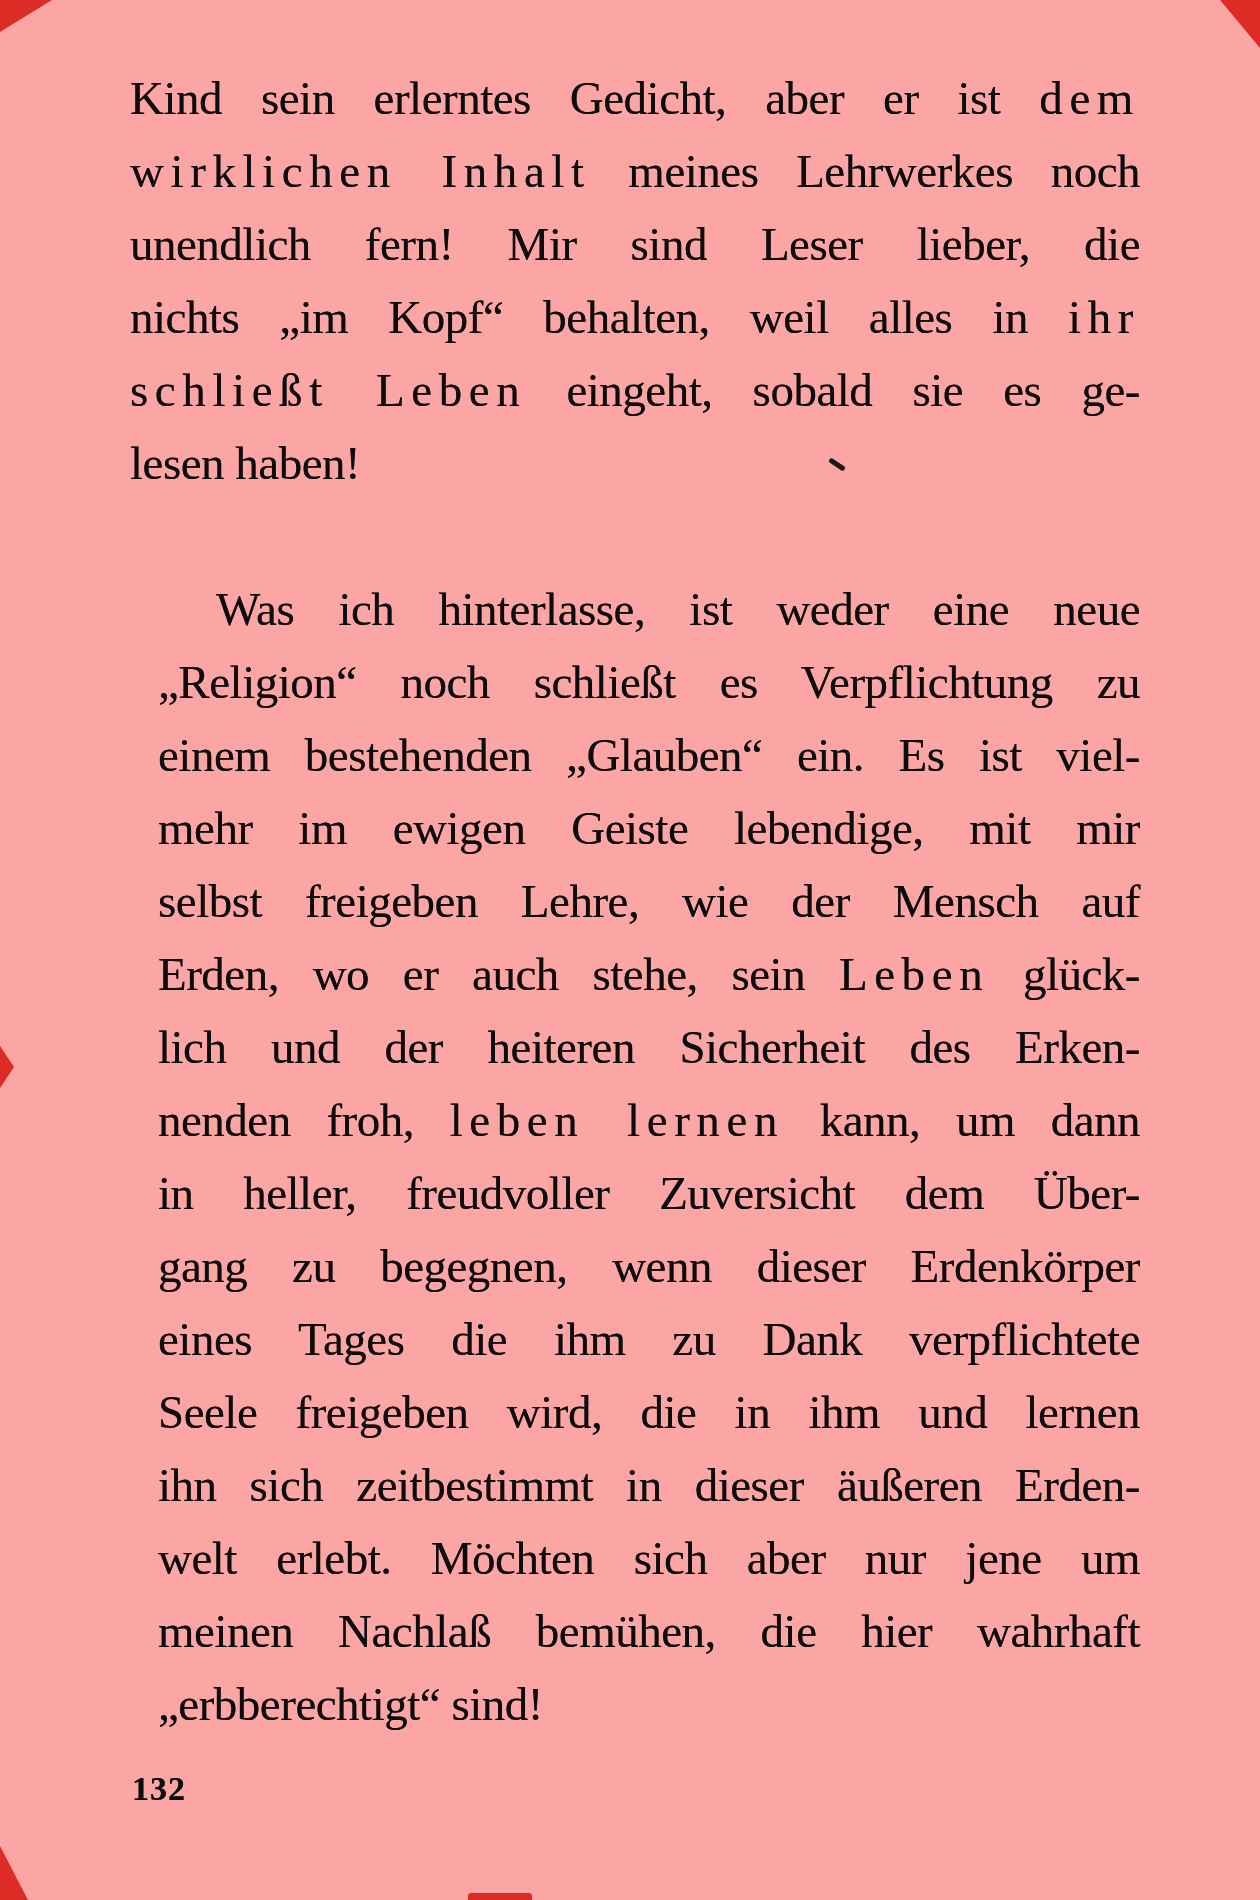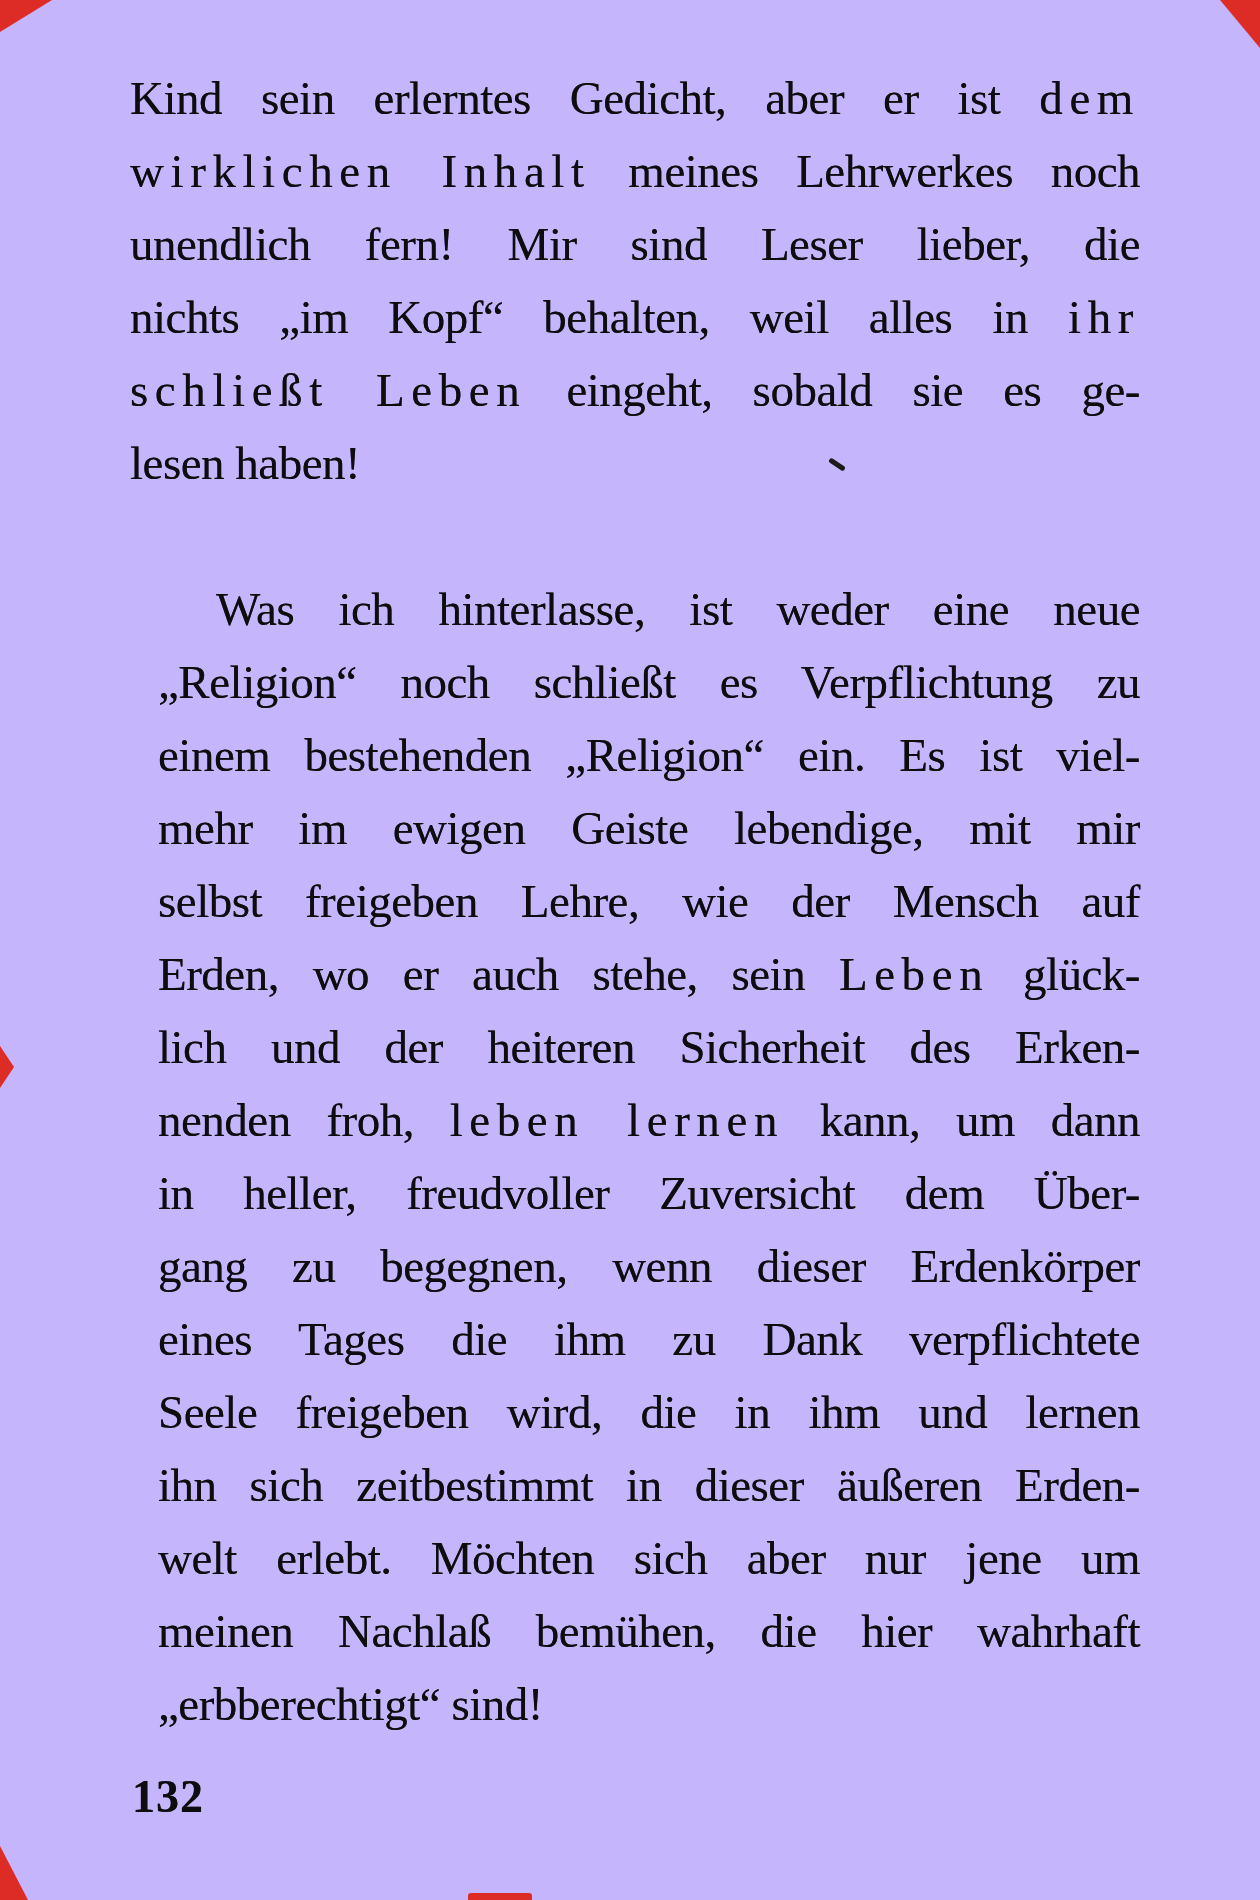--- a/index.html
+++ b/index.html
@@ -7,21 +7,21 @@
     width: 1260px;
     height: 1900px;
     background: #ffffff;
     position: relative;
     overflow: hidden;
     font-family: "Liberation Serif", "DejaVu Serif", serif;
   }
   .page {
     position: absolute;
     inset: 0;
-    background: #c4b5fd;
+    background: #fca5a5;
   }
   .text-block {
     position: absolute;
     left: 130px;
     top: 62px;
     width: 1010px;
     color: #0d0d0d;
     font-size: 47px;
     line-height: 73px;
     letter-spacing: -0.5px;
@@ -34,21 +34,21 @@
     text-align-last: justify;
     white-space: normal;
   }
   .line.lastline { text-align-last: left; }
   .line.indent { text-indent: 58px; }
   .sperr { letter-spacing: 0.14em; }
   .page-number {
     position: absolute;
     left: 132px;
     top: 1770px;
-    font-size: 46px;
+    font-size: 34px;
     font-weight: bold;
     color: #0d0d0d;
     letter-spacing: 1px;
     text-shadow: 0 0 0.5px rgba(0,0,0,0.65);
   }
   .speck {
     position: absolute;
     left: 828px;
     top: 462px;
     width: 18px;
@@ -96,21 +96,21 @@
         <div class="line"><span>Kind sein erlerntes Gedicht, aber er ist </span><span class="sperr">dem</span></div>
         <div class="line"><span class="sperr">wirklichen Inhalt</span><span> meines Lehrwerkes noch</span></div>
         <div class="line"><span>unendlich fern! Mir sind Leser lieber, die</span></div>
         <div class="line"><span>nichts „im Kopf“ behalten, weil alles in </span><span class="sperr">ihr</span></div>
         <div class="line"><span class="sperr">schließt Leben</span><span> eingeht, sobald sie es ge-</span></div>
         <div class="line lastline"><span>lesen haben!</span></div>
       </div>
       <div class="para">
         <div class="line indent"><span>Was ich hinterlasse, ist weder eine neue</span></div>
         <div class="line"><span>„Religion“ noch schließt es Verpflichtung zu</span></div>
-        <div class="line"><span>einem bestehenden „Religion“ ein. Es ist viel-</span></div>
+        <div class="line"><span>einem bestehenden „Glauben“ ein. Es ist viel-</span></div>
         <div class="line"><span>mehr im ewigen Geiste lebendige, mit mir</span></div>
         <div class="line"><span>selbst freigeben Lehre, wie der Mensch auf</span></div>
         <div class="line"><span>Erden, wo er auch stehe, sein </span><span class="sperr">Leben</span><span> glück-</span></div>
         <div class="line"><span>lich und der heiteren Sicherheit des Erken-</span></div>
         <div class="line"><span>nenden froh, </span><span class="sperr">leben lernen</span><span> kann, um dann</span></div>
         <div class="line"><span>in heller, freudvoller Zuversicht dem Über-</span></div>
         <div class="line"><span>gang zu begegnen, wenn dieser Erdenkörper</span></div>
         <div class="line"><span>eines Tages die ihm zu Dank verpflichtete</span></div>
         <div class="line"><span>Seele freigeben wird, die in ihm und lernen</span></div>
         <div class="line"><span>ihn sich zeitbestimmt in dieser äußeren Erden-</span></div>

